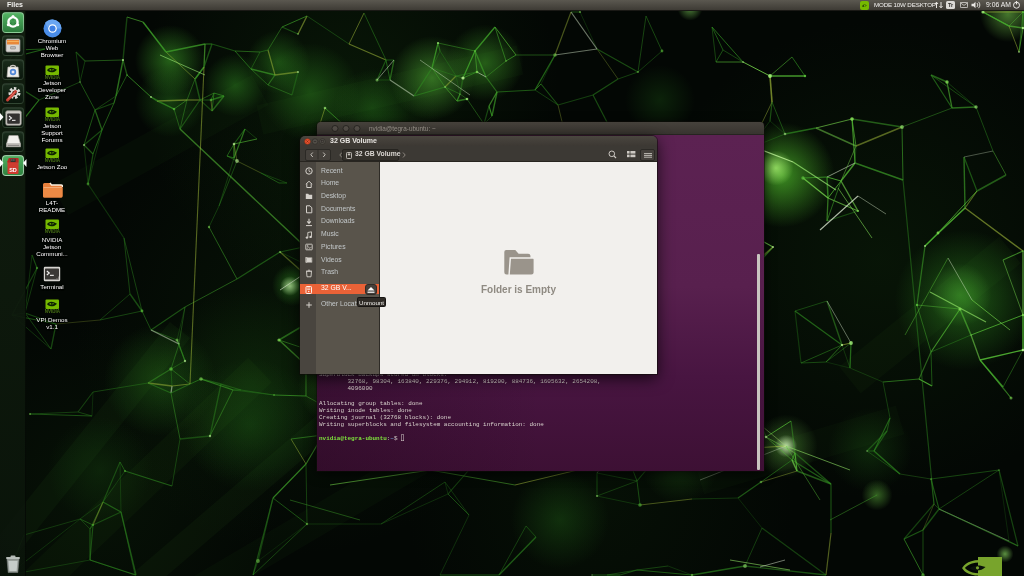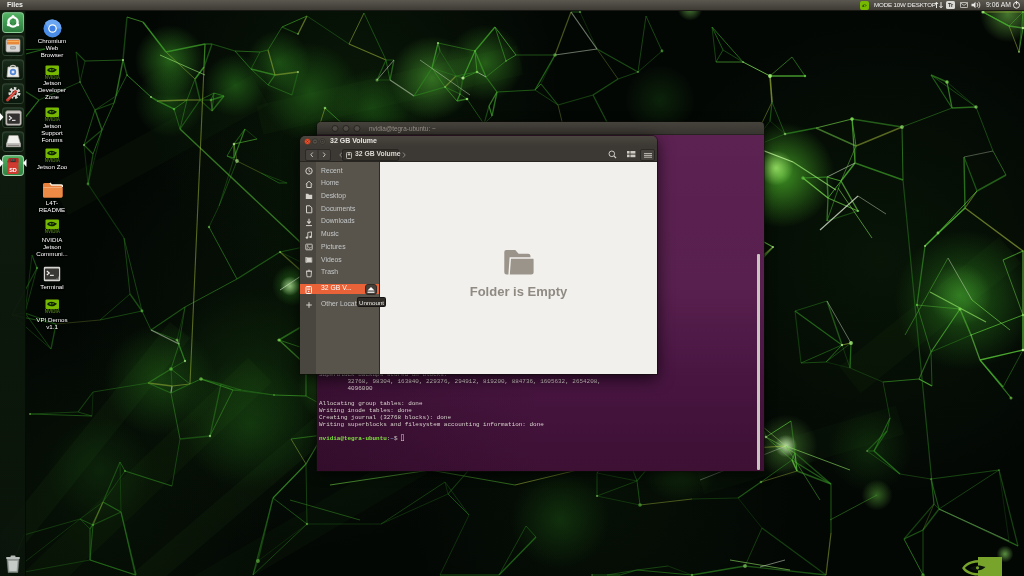--- a/index.html
+++ b/index.html
@@ -1042,21 +1042,21 @@
           </g>
         </svg>
   </div>
   <div id="fside1"></div>
   <div id="fside2"></div>
   <div id="fdiv"></div>
   <div id="fmain">
     <svg class="abs" style="left:123.5px;top:87px" width="30" height="26">
           <path fill="#9a948b" d="M0.3 23.3 Q0.3 25.5 2.5 25.5 L4.4 25.5 L5.6 8.2 L0.3 8.2 Z M0.3 8.2 L0.3 2.9 Q0.3 1 2.2 1 L11.3 1 L14.6 4.7 L24.2 4.7 Q26.3 4.7 26.4 6.7 L26.5 8.2 Z M7 9.7 L29 9.7 Q29.6 9.7 29.6 10.4 L29.6 23.4 Q29.6 25.5 27.4 25.5 L5.8 25.5 Z"></path>
         </svg>
-    <div class="abs" style="left:0;top:121.5px;width:277px;text-align:center;font-size:13px;font-weight:bold;color:#8f8a82">Folder is Empty</div>
+    <div class="abs" style="left:0;top:121.5px;width:277px;text-align:center;font-size:10px;font-weight:bold;color:#8f8a82">Folder is Empty</div>
   </div>
   <svg class="abs" style="left:4.5px;top:30.9px" width="8" height="9">
         <circle cx="4" cy="4" r="3.2" fill="none" stroke="#d5d1cb" stroke-width="1"></circle>
         <path d="M4 2.2 L4 4.2 L5.6 5" stroke="#d5d1cb" stroke-width="0.8" fill="none"></path>
       </svg>
 <div class="srow" style="top:30.5px">Recent</div>
 <svg class="abs" style="left:4.5px;top:43.7px" width="8" height="9">
         <path d="M1 4.2 L4 1.2 L7 4.2 M1.8 3.6 L1.8 7.5 L6.2 7.5 L6.2 3.6" stroke="#d5d1cb" stroke-width="1" fill="none"></path>
       </svg>
 <div class="srow" style="top:43.3px">Home</div>

